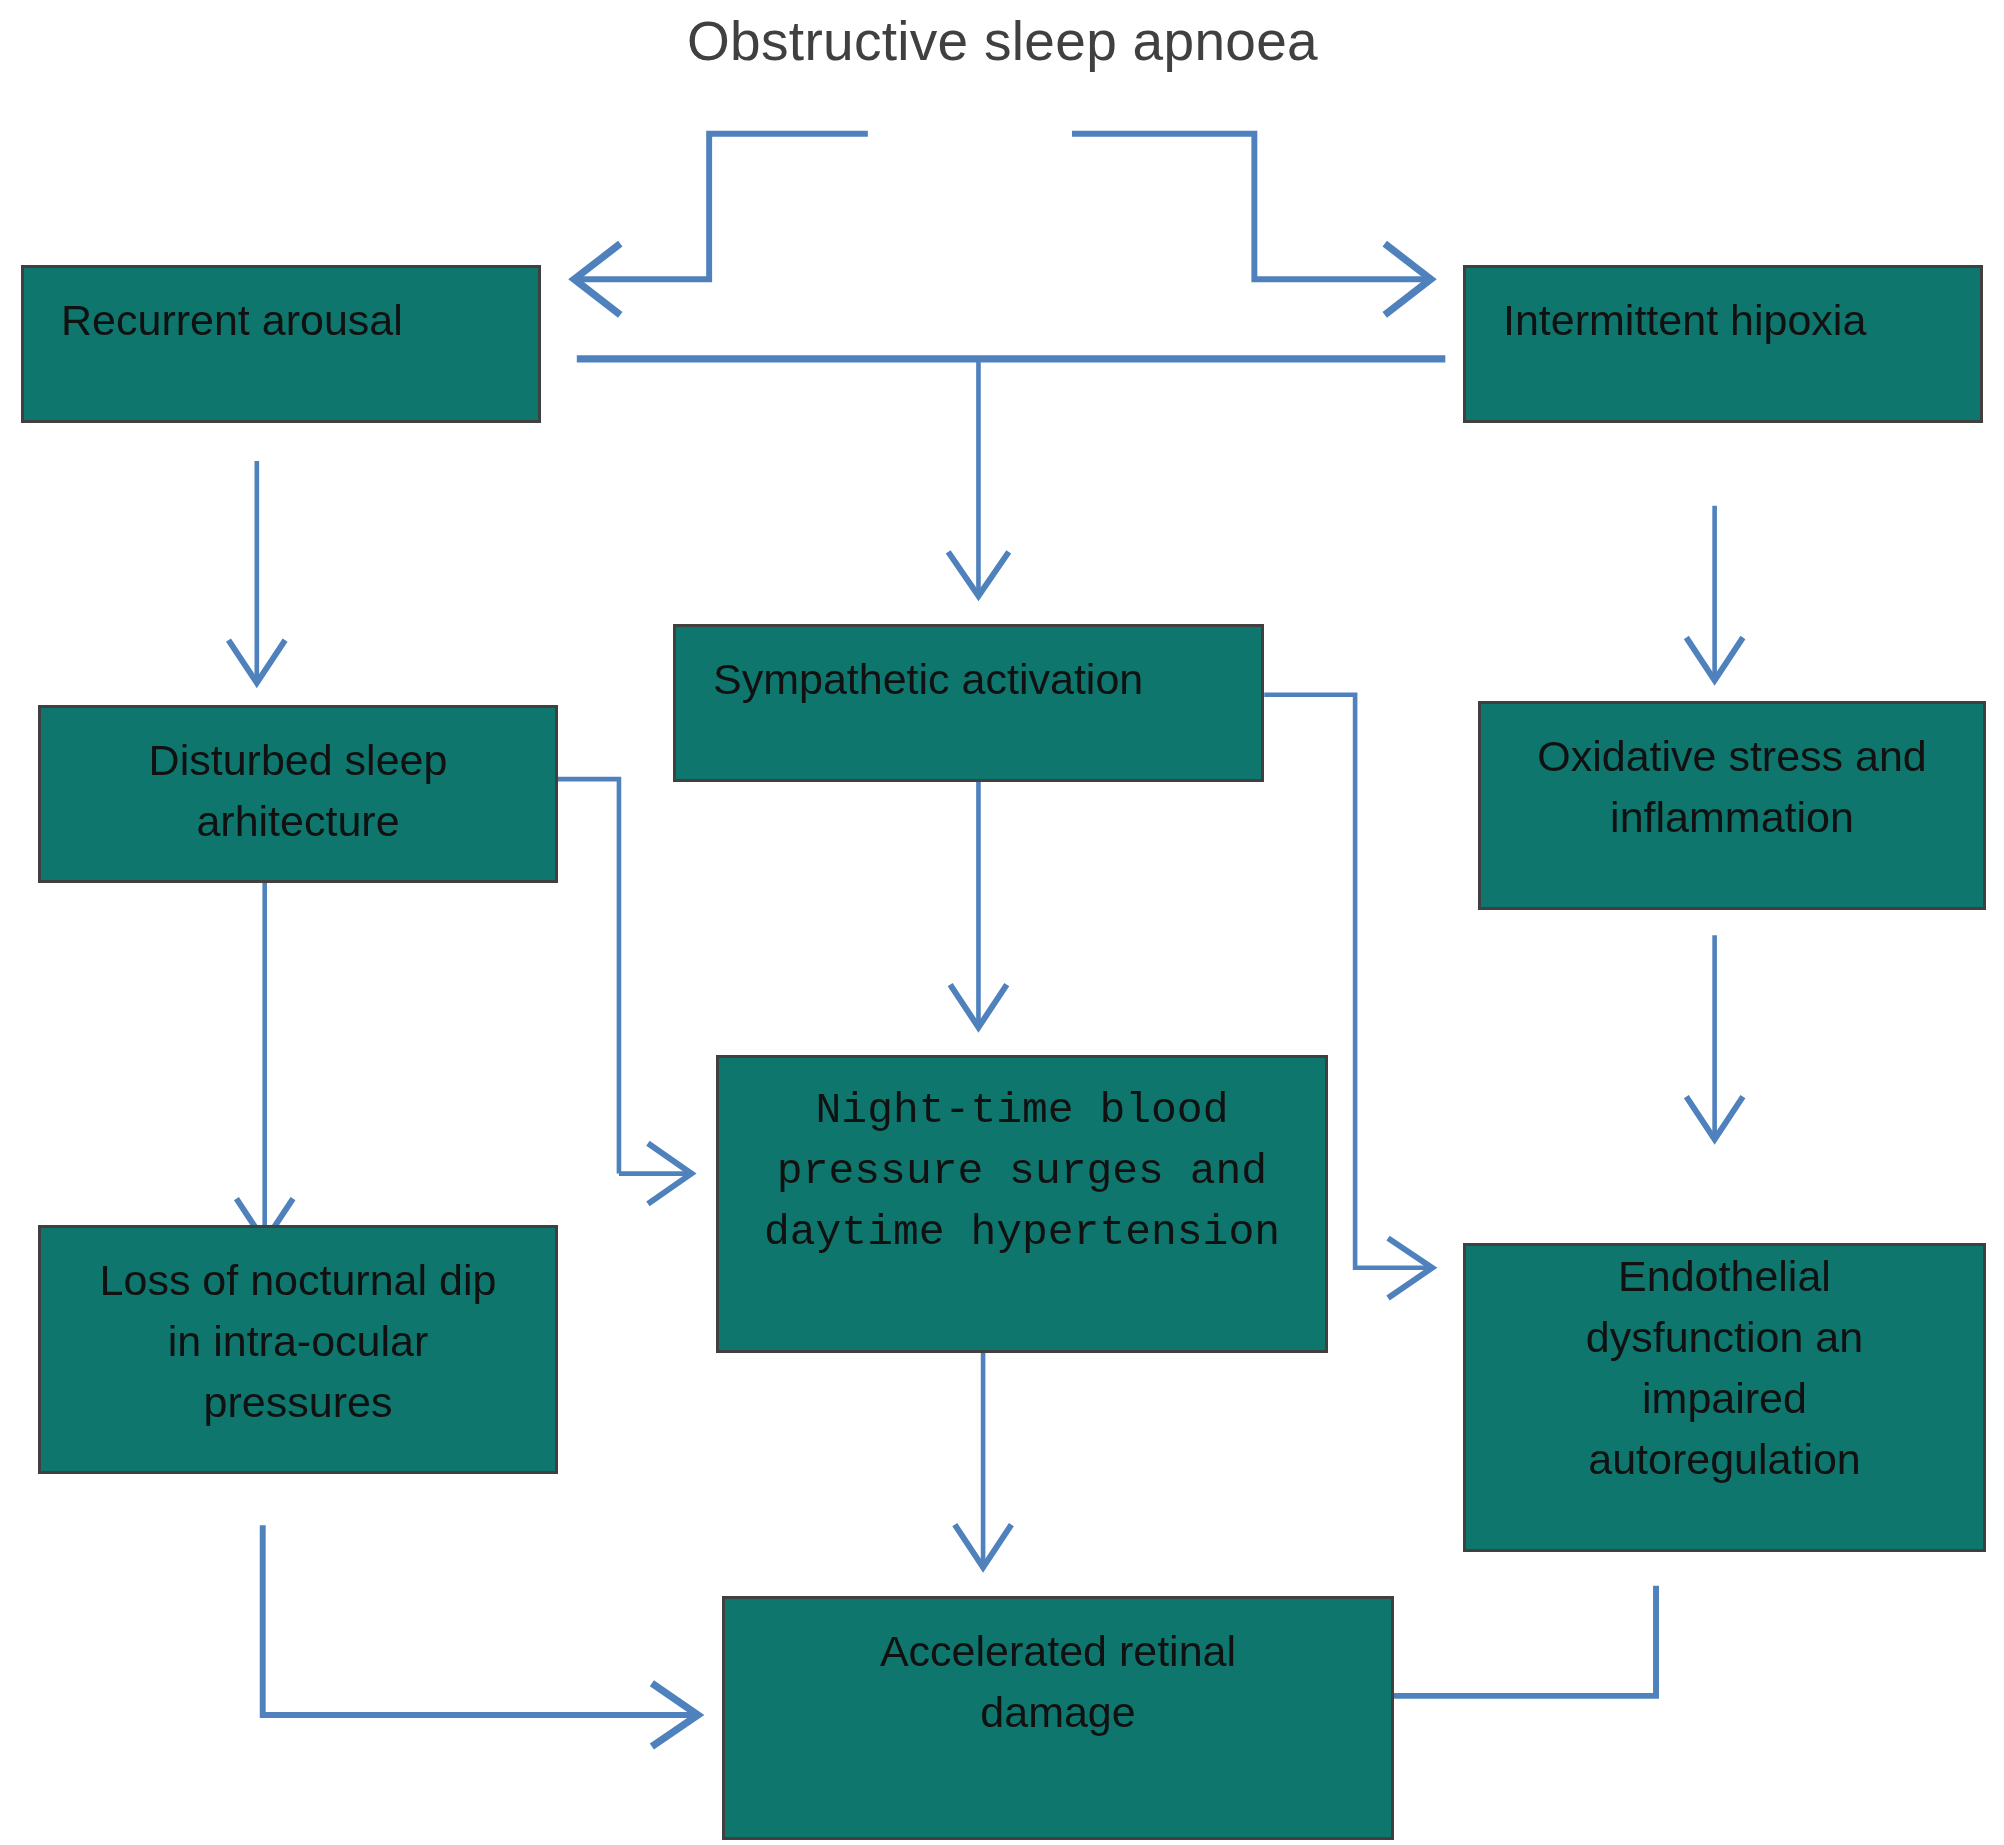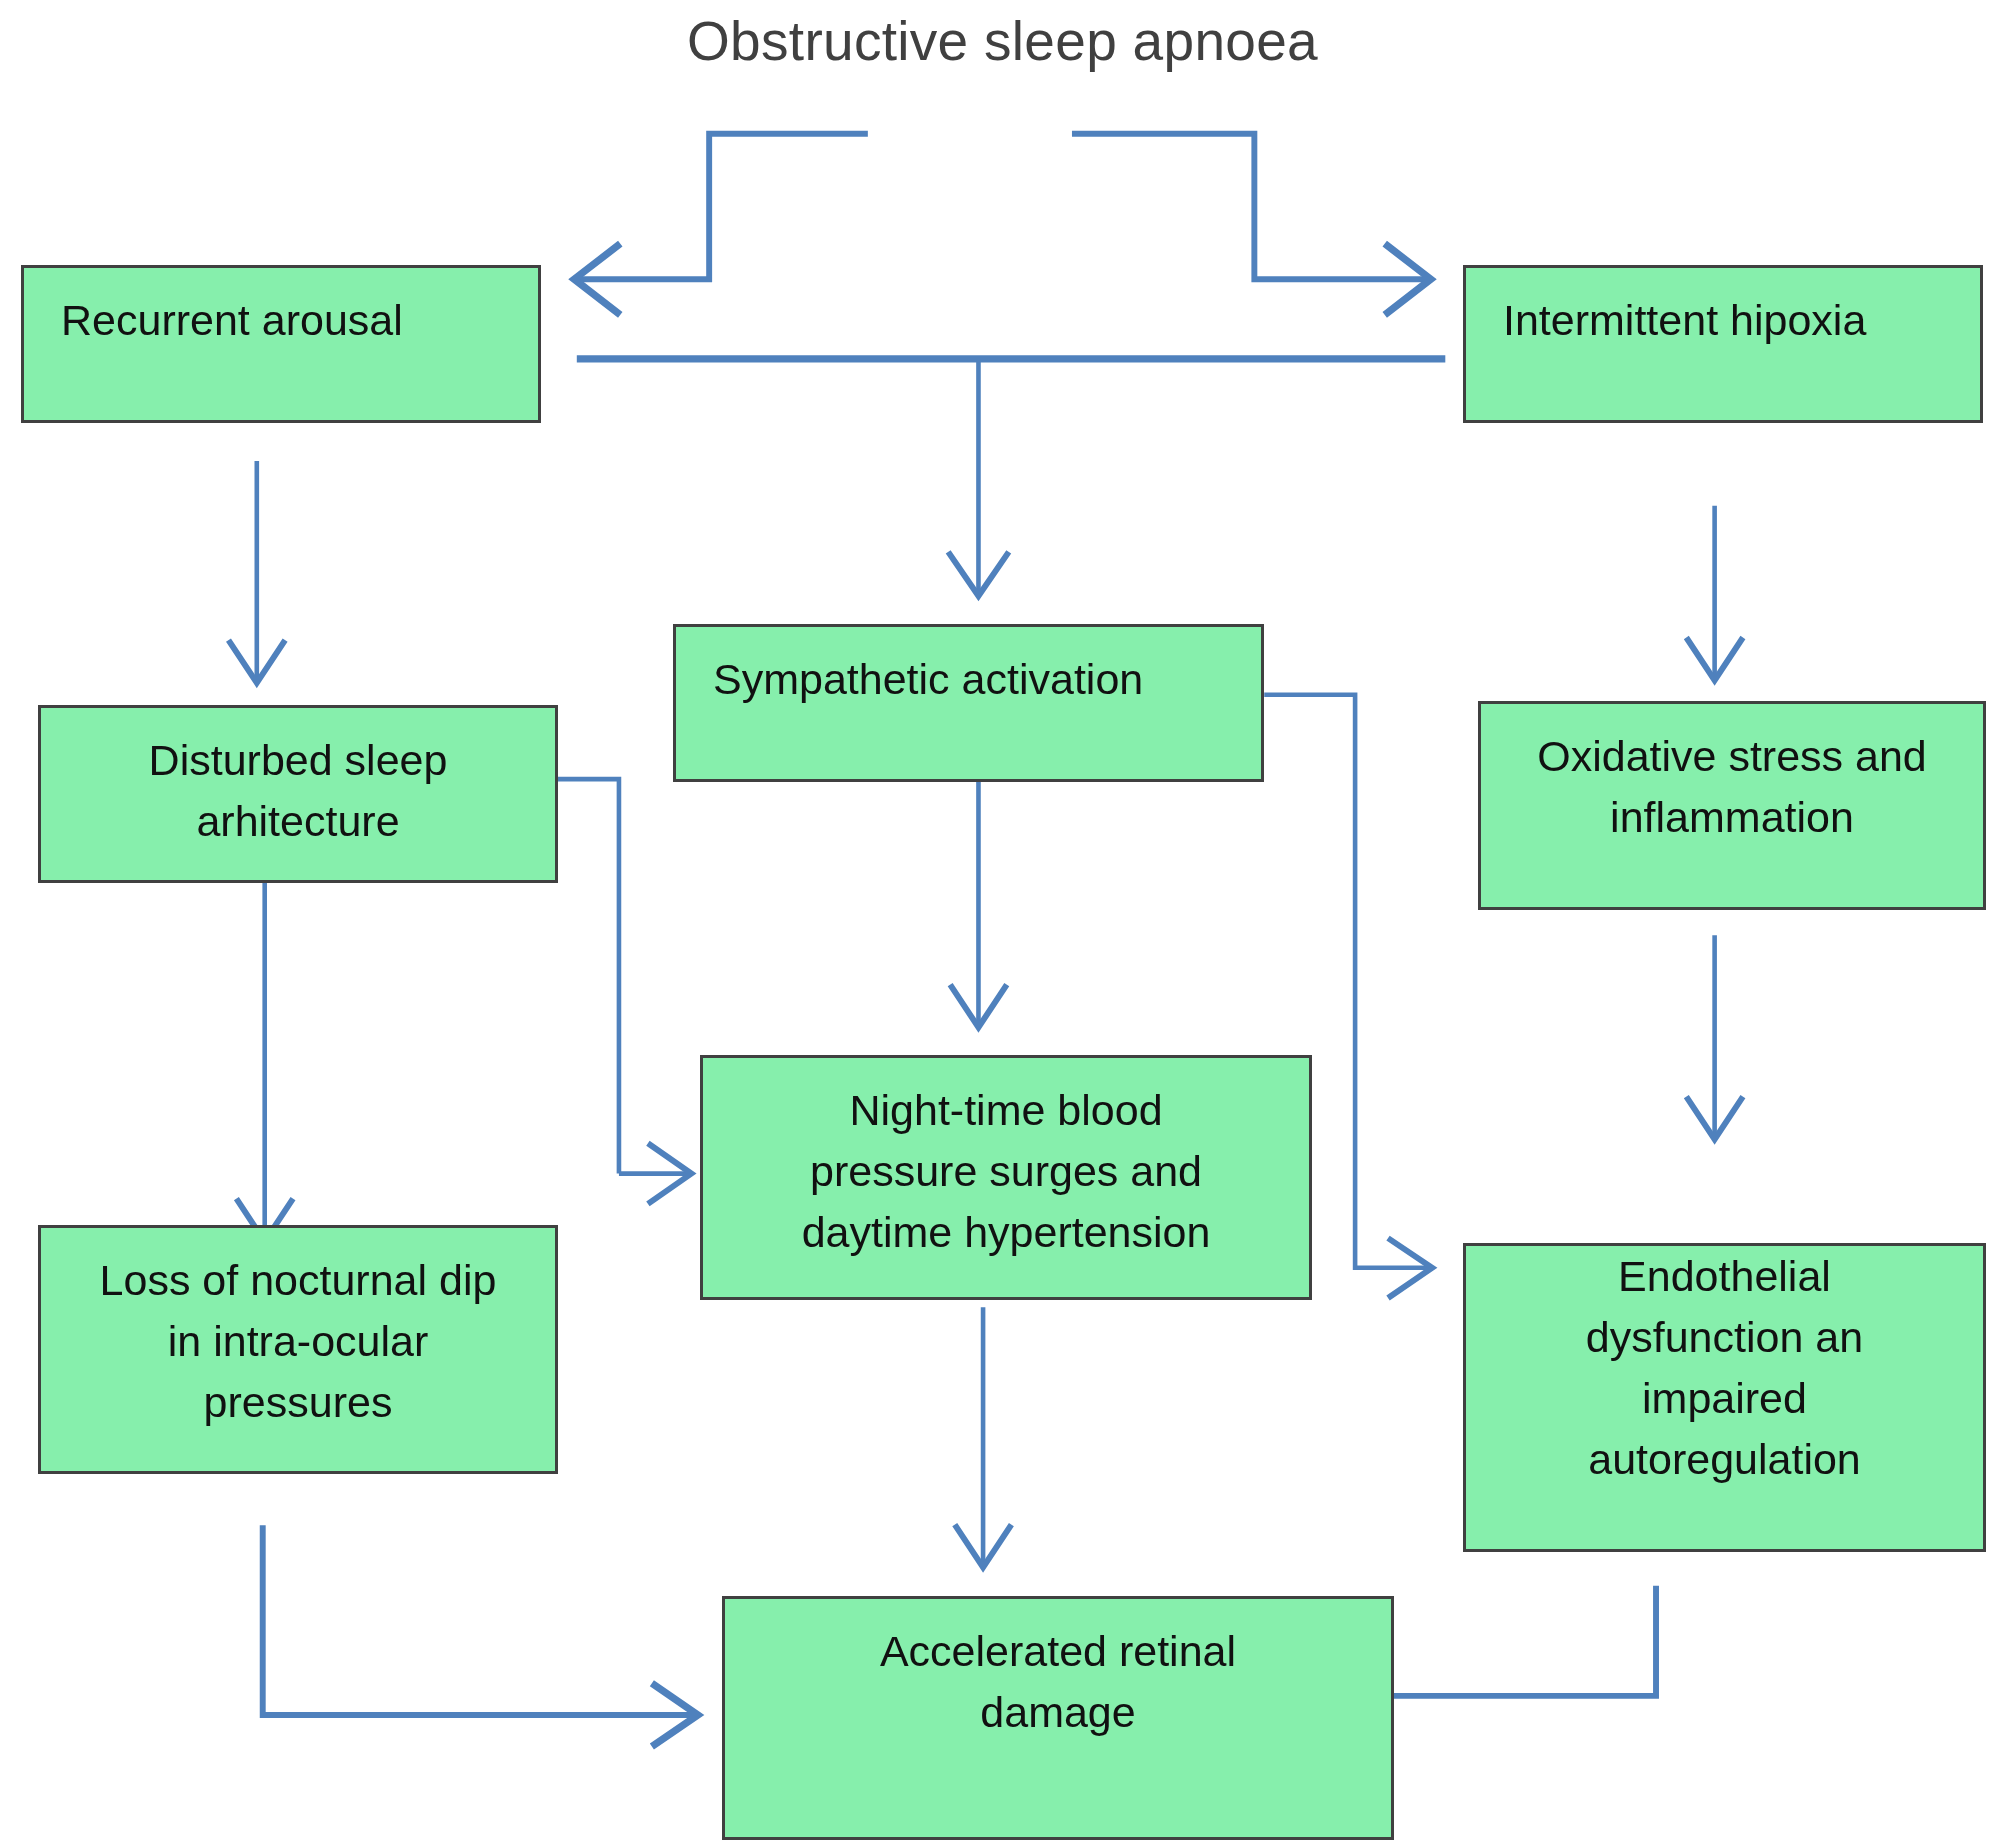--- a/index.html
+++ b/index.html
@@ -29,21 +29,21 @@
     font-size: 55px;
     font-weight: 400;
     letter-spacing: 0.3px;
     color: #404040;
     font-family: "Liberation Sans", sans-serif;
   }
   
   .node {
     position: absolute;
     box-sizing: border-box;
-    background: #86efac;
+    background: #0f766e;
     border: 3.3px solid #404040;
     display: flex;
     flex-direction: column;
     justify-content: flex-start;
     color: #111111;
     font-size: 43px;
     line-height: 1.42;
     font-family: "Liberation Sans", sans-serif;
   }
   .node .txt {
@@ -165,21 +165,21 @@
     <span class="txt">Oxidative stress and
 inflammation</span>
   </div>
 
   <div class="node align-center pad-top" style="left:38px; top:1225px; width:520px; height:249px;">
     <span class="txt">Loss of nocturnal dip
 in intra-ocular
 pressures</span>
   </div>
 
-  <div class="node align-center pad-top" style="left:700px; top:1055px; width:612px; height:245px;">
+  <div class="node align-center pad-top" style="left:716px; top:1055px; width:612px; height:298px;font-family:Liberation Mono, monospace;">
     <span class="txt">Night-time blood
 pressure surges and
 daytime hypertension</span>
   </div>
 
   <div class="node align-center" style="left:1463px; top:1243px; width:523px; height:309px;">
     <span class="txt">Endothelial
 dysfunction an
 impaired
 autoregulation</span>

